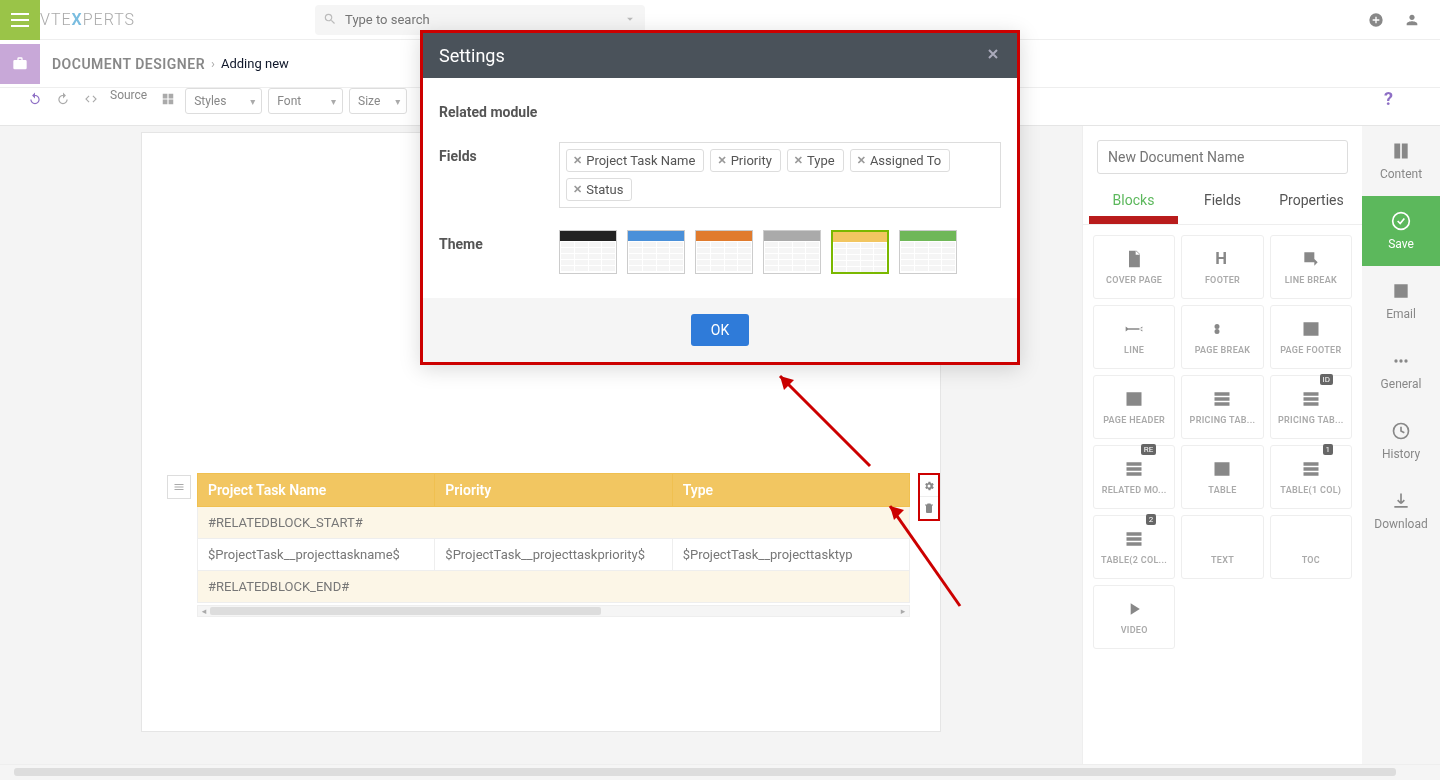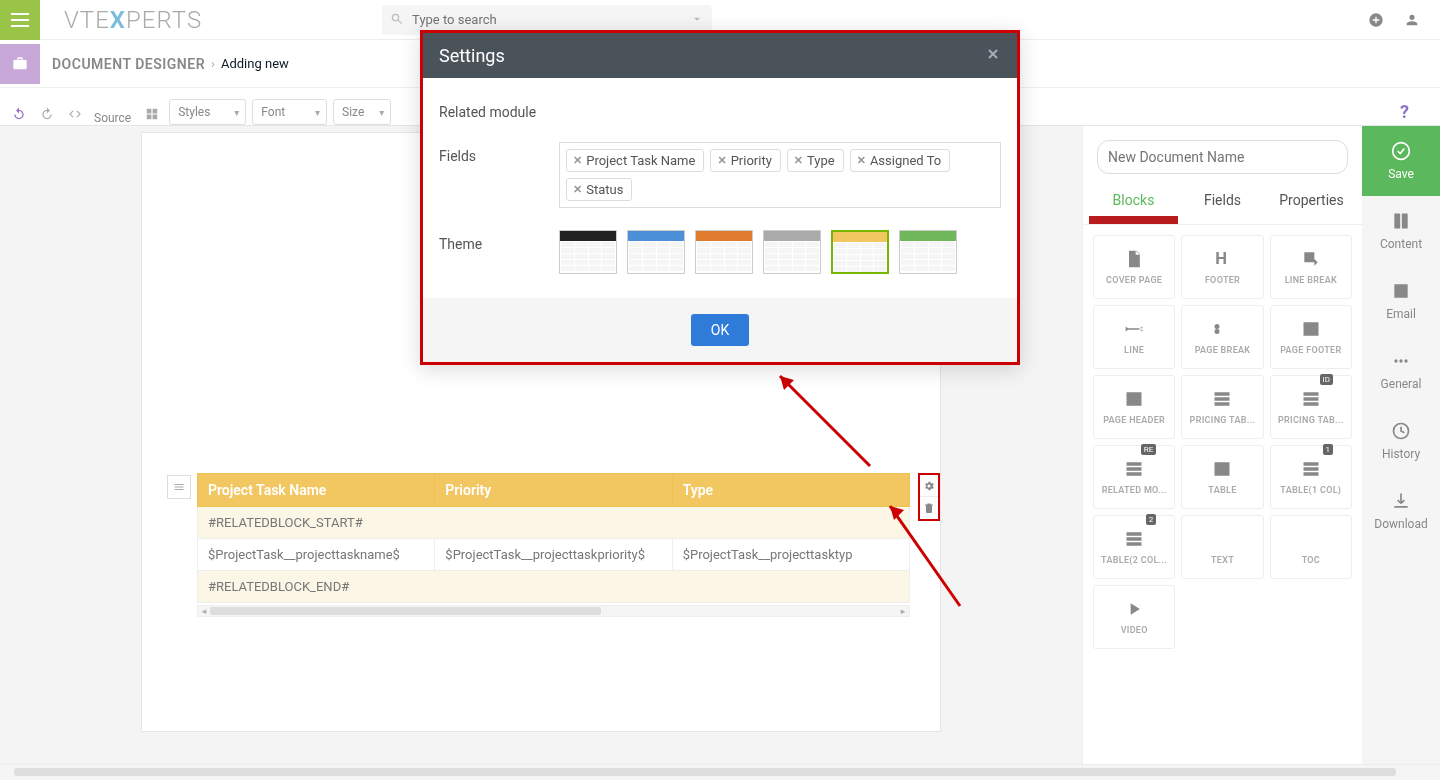--- a/index.html
+++ b/index.html
@@ -3,39 +3,39 @@
 <meta charset="utf-8">
 <style>
 * { margin: 0; padding: 0; box-sizing: border-box; font-family: -apple-system, BlinkMacSystemFont, "Segoe UI", Roboto, sans-serif; }
 body { background: #fff; overflow: hidden; }
 
 
 .topbar { height: 40px; display: flex; align-items: center; background: #fff; border-bottom: 1px solid #eee; }
 .hamburger { width: 40px; height: 40px; background: #9ac448; display: flex; align-items: center; justify-content: center; cursor: pointer; }
 .hamburger-lines { width: 18px; height: 14px; display: flex; flex-direction: column; justify-content: space-between; }
 .hamburger-lines span { display: block; height: 2px; background: #fff; }
-.logo { margin-left: 24px; font-size: 24px; font-weight: 300; color: #aaa; letter-spacing: 1px; }
+.logo { margin-left: 0; font-size: 16px; font-weight: 300; color: #aaa; letter-spacing: 1px; }
 .logo .x { color: #7abde0; font-weight: 600; }
 .search-wrap { margin-left: 180px; position: relative; }
 .search-input { width: 330px; height: 30px; background: #f5f5f5; border: none; border-radius: 4px; padding: 0 30px 0 30px; font-size: 13px; color: #000000; }
 .search-icon-svg { position: absolute; left: 8px; top: 7px; width: 14px; height: 14px; fill: #bbb; }
 .search-chev { position: absolute; right: 8px; top: 7px; width: 14px; height: 14px; fill: #bbb; }
 .topbar-right { margin-left: auto; display: flex; align-items: center; padding-right: 20px; gap: 20px; }
 .topbar-right svg { width: 16px; height: 16px; fill: #888; }
 
 
 .crumbwrap { display: flex; align-items: center; height: 48px; border-bottom: 1px solid #eee; }
 .crumb-icon { width: 40px; height: 40px; background: #c8a8d8; display: flex; align-items: center; justify-content: center; margin-right: 12px; }
 .crumb-icon svg { width: 20px; height: 16px; fill: #fff; }
 .crumb-main { color: #888; font-size: 14px; font-weight: 600; letter-spacing: 0.5px; }
 .crumb-sep { margin: 0 6px; color: #aaa; font-size: 13px; }
 .crumb-sub { color: #0f172a; font-size: 13px; }
 
 
-.toolbar { height: 38px; display: flex; align-items: flex-end; padding: 0 8px; border-bottom: 1px solid #e5e5e5; gap: 6px; }
+.toolbar { height: 38px; display: flex; align-items: flex-start; padding: 0 24px; border-bottom: 1px solid #e5e5e5; gap: 6px; }
 .tb-btn { width: 22px; height: 22px; display: flex; align-items: center; justify-content: center; }
 .tb-btn svg { width: 14px; height: 14px; fill: #aaa; }
 .tb-btn.purple svg { fill: #8e6fc5; }
 .tb-src { font-size: 12px; color: #888; margin-left: 2px; margin-right: 4px; }
 .tb-sel { height: 26px; border: 1px solid #ddd; background: #fff; font-size: 12px; color: #888; padding: 0 20px 0 8px; border-radius: 3px; position: relative; display: inline-flex; align-items: center; }
 .tb-sel::after { content: '▾'; position: absolute; right: 6px; font-size: 10px; color: #aaa; }
 .tb-help { margin-left: auto; width: 24px; height: 24px; color: #8e6fc5; font-size: 18px; font-weight: bold; margin-right: 8px; }
 
 
 .workspace { display: flex; height: calc(100vh - 126px); }
@@ -56,21 +56,21 @@
 .reltable td.white { background: #fff; }
 .table-scroll { height: 12px; background: #f5f5f5; border: 1px solid #eee; position: relative; margin-top: 2px; }
 .table-scroll-thumb { position: absolute; left: 12px; width: 55%; top: 1px; height: 8px; background: #ddd; border-radius: 2px; }
 .table-scroll-arrow { position: absolute; top: 0; width: 12px; height: 10px; font-size: 9px; color: #aaa; text-align: center; }
 .table-scroll-arrow.l { left: 0; }
 .table-scroll-arrow.r { right: 0; }
 
 
 .rightpanel { width: 280px; background: #fff; border-left: 1px solid #eee; display: flex; flex-direction: column; }
 .docname { margin: 14px 14px 10px; }
-.docname input { width: 100%; height: 34px; border: 1px solid #ddd; border-radius: 12px; padding: 0 10px; font-size: 14px; color: #999; }
+.docname input { width: 100%; height: 34px; border: 1px solid #ddd; border-radius: 3px; padding: 0 10px; font-size: 14px; color: #999; }
 .tabs { display: flex; border-bottom: 1px solid #eee; padding: 0 6px; }
 .tab { flex: 1; text-align: center; padding: 8px 4px; font-size: 14px; color: #555; cursor: pointer; }
 .tab.active { color: #5cb85c; border-bottom: 8px solid #b91c1c; text-align: center; }
 .blocks-grid { padding: 10px; display: grid; grid-template-columns: repeat(3, 1fr); gap: 6px; overflow: auto; }
 .block-item { height: 64px; border: 1px solid #eee; border-radius: 3px; display: flex; flex-direction: column; align-items: center; justify-content: center; gap: 6px; cursor: pointer; }
 .block-item svg { width: 22px; height: 20px; fill: #888; }
 .block-item span { font-size: 9px; color: #aaa; font-weight: 600; letter-spacing: 0.3px; white-space: nowrap; overflow: hidden; max-width: 100%; }
 .badge { position: relative; }
 .badge::after { content: attr(data-badge); position: absolute; top: -2px; right: 18px; background: #666; color: #fff; font-size: 8px; padding: 1px 3px; border-radius: 2px; }
 
@@ -81,21 +81,21 @@
 .rail-item.save { background: #5cb85c; color: #fff; }
 .rail-item.save svg { fill: #fff; }
 
 
 .modal { position: absolute; top: 30px; left: 420px; width: 600px; background: #fff; border: 3px solid #cc0000; z-index: 100; box-shadow: 0 4px 20px rgba(0,0,0,0.15); }
 .modal-header { background: #4a525a; color: #fff; padding: 12px 16px; font-size: 18px; display: flex; justify-content: space-between; align-items: center; gap: 12px; }
 .modal-header .close { cursor: pointer; }
 .modal-header .close svg { width: 16px; height: 16px; fill: #aab; }
 .modal-body { padding: 20px 16px 24px; }
 .mrow { display: flex; margin-bottom: 22px; }
-.mrow label { width: 120px; font-size: 14px; color: #555; font-weight: 400; padding-top: 6px; }
+.mrow label { width: 120px; font-size: 14px; color: #555; font-weight: 700; padding-top: 6px; }
 .mrow .mfield { flex: 1; }
 .mfield input[type=text] { width: 100%; height: 34px; border: 1px solid #ddd; padding: 0 10px; font-size: 14px; color: #555; }
 .tags-box { border: 1px solid #ddd; min-height: 56px; padding: 6px; display: flex; flex-wrap: wrap; gap: 6px; align-content: flex-start; }
 .tag { border: 1px solid #ddd; border-radius: 3px; padding: 3px 8px 3px 6px; font-size: 13px; color: #555; display: inline-flex; align-items: center; gap: 4px; }
 .tag .x { font-size: 11px; color: #999; font-weight: bold; cursor: pointer; }
 .themes { display: flex; gap: 10px; }
 .theme-swatch { width: 58px; height: 44px; border: 1px solid #ccc; cursor: pointer; position: relative; }
 .theme-swatch.sel { border: 2px solid #7ab800; }
 .theme-swatch .sw-head { height: 10px; }
 .theme-swatch .sw-row { height: 5px; margin-top: 1px; display: flex; gap: 1px; padding: 0 1px; }
@@ -352,32 +352,32 @@
         <div class="block-item">
           <svg viewBox="0 0 24 24">
             <path d="M8 5v14l11-7z"></path>
           </svg>
           <span>VIDEO</span>
         </div>
       </div>
   </div>
 
   <div class="rail" id="rail">
+      <div class="rail-item ">
+        <svg viewBox="0 0 24 24">
+          <path d="M4 3h7v18H4zM13 3h7v18h-7z"></path>
+        </svg>
+        <span>Content</span>
+      </div>
       <div class="rail-item save">
         <svg viewBox="0 0 24 24">
           <circle cx="12" cy="12" r="10" fill="none" stroke="currentColor" stroke-width="2"></circle>
           <path d="M8 12l3 3 5-6" fill="none" stroke="currentColor" stroke-width="2"></path>
         </svg>
         <span>Save</span>
-      </div>
-      <div class="rail-item ">
-        <svg viewBox="0 0 24 24">
-          <path d="M4 3h7v18H4zM13 3h7v18h-7z"></path>
-        </svg>
-        <span>Content</span>
       </div>
       <div class="rail-item ">
         <svg viewBox="0 0 24 24">
           <path d="M4 4h16v16H4zM4 8h16M10 4v16"></path>
         </svg>
         <span>Email</span>
       </div>
       <div class="rail-item ">
         <svg viewBox="0 0 24 24">
           <circle cx="6" cy="12" r="2"></circle>

